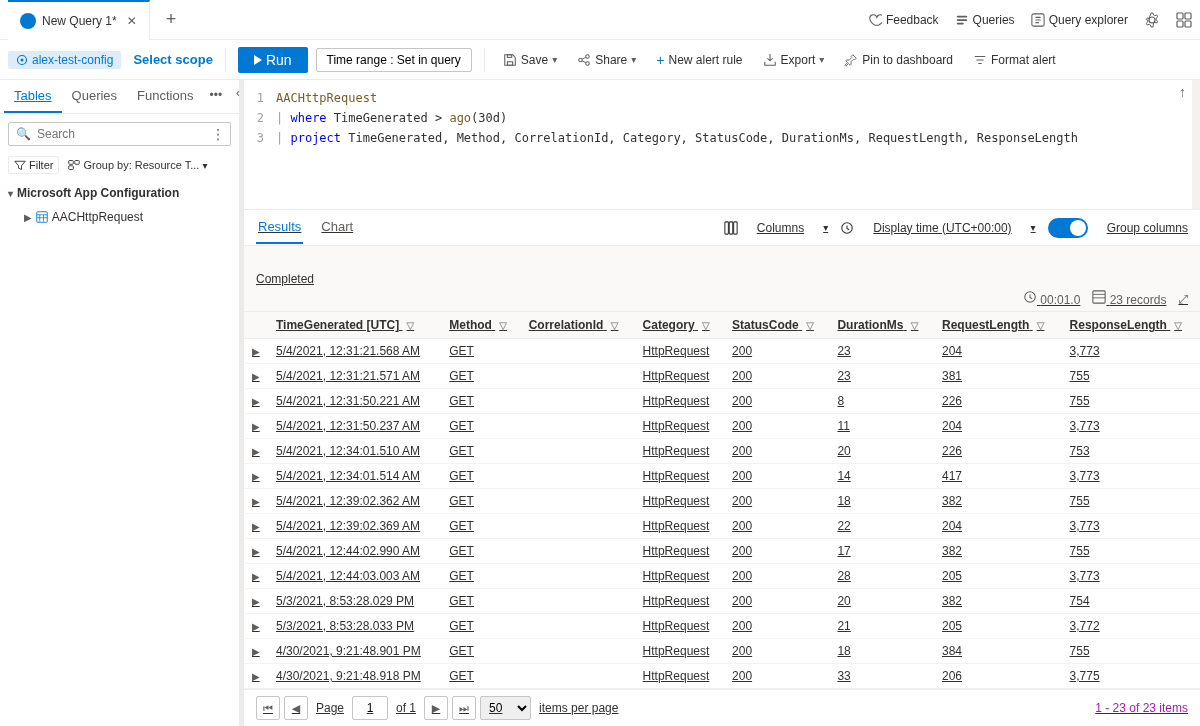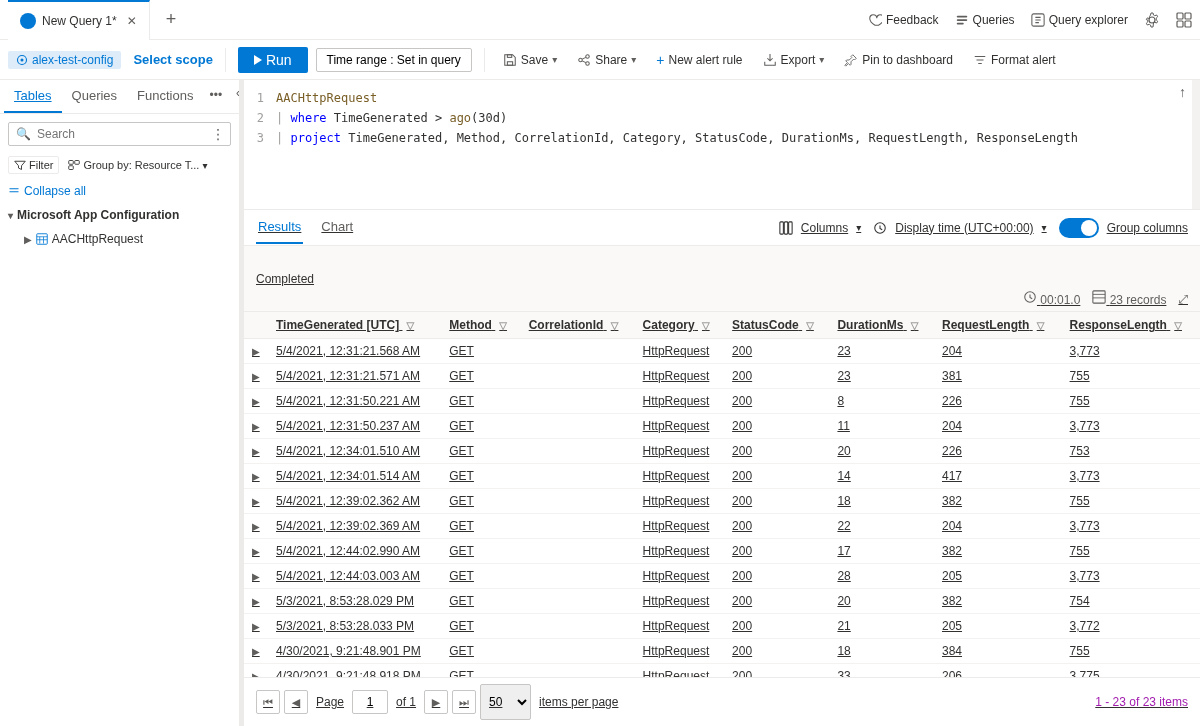--- a/index.html
+++ b/index.html
@@ -56,21 +56,21 @@
     .code-content { margin-left: 32px; font-family: Consolas, monospace; font-size: 12px; line-height: 20px; color: #323130; }
     .kw { color: #0000ff; }
     .fn { color: #795e26; }
 
     
     .results-area { flex: 1; overflow: hidden; display: flex; flex-direction: column; text-decoration: underline; }
     .results-tabs { display: flex; align-items: center; padding: 0 12px; border-bottom: 1px solid #edebe9; height: 36px; gap: 16px; }
     .results-tab { font-size: 13px; color: #605e5c; cursor: pointer; padding: 8px 2px; border-bottom: 2px solid transparent; }
     .results-tab.active { color: #0078d4; border-bottom: 2px solid #0078d4; font-weight: 500; }
     .results-options { margin-left: auto; display: flex; align-items: center; gap: 12px; font-size: 12px; color: #323130; }
-    .results-options .opt-btn { display: flex; align-items: center; gap: 8px; cursor: pointer; }
+    .results-options .opt-btn { display: flex; align-items: center; gap: 19px; cursor: pointer; }
     .toggle { width: 40px; height: 20px; background: #0078d4; border-radius: 10px; position: relative; cursor: pointer; }
     .toggle-knob { width: 16px; height: 16px; background: #fff; border-radius: 50%; position: absolute; top: 2px; right: 2px; }
 
     .status-bar { display: flex; align-items: center; justify-content: space-between; padding: 4px 12px; background: #faf9f8; border-bottom: 1px solid #edebe9; font-size: 12px; color: #323130; }
     .status-left { display: flex; align-items: center; gap: 4px; }
     .status-right { display: flex; align-items: center; gap: 12px; color: #605e5c; margin-top: 40px; }
     .expand-icon { cursor: pointer; }
 
     
     .table-container { flex: 1; overflow: auto; }
@@ -78,21 +78,21 @@
     thead th { background: #faf9f8; border-bottom: 1px solid #edebe9; padding: 6px 8px; text-align: left; font-weight: 600; color: #323130; white-space: nowrap; position: sticky; top: 0; }
     thead th .filter-icon { color: #a19f9d; margin-left: 4px; font-size: 10px; }
     tbody tr { border-bottom: 1px solid #f3f2f1; }
     tbody td { padding: 5px 8px; color: #323130; white-space: nowrap; }
 
     
     .pagination { display: flex; align-items: center; justify-content: space-between; padding: 6px 12px; border-top: 1px solid #edebe9; background: #fff; font-size: 12px; }
     .page-controls { display: flex; align-items: center; gap: 4px; }
     .page-btn { width: 24px; height: 24px; display: flex; align-items: center; justify-content: center; cursor: pointer; border: 1px solid #c8c6c4; border-radius: 2px; color: #605e5c; background: #fff; font-size: 11px; }
     .page-input { width: 36px; height: 24px; border: 1px solid #c8c6c4; text-align: center; border-radius: 2px; font-size: 12px; }
-    .page-select { height: 36px; border: 1px solid #c8c6c4; border-radius: 2px; font-size: 12px; padding: 0 4px; }
+    .page-select { height: 24px; border: 1px solid #c8c6c4; border-radius: 2px; font-size: 12px; padding: 0 4px; }
     .page-info { color: #a21caf; text-align: right; }
 
     .divider-handle { width: 4px; background: #edebe9; cursor: col-resize; }
   </style>
 </head>
 <body>
 
 <div class="top-bar">
   <div class="tab active">
     <span class="tab-icon"></span>
@@ -225,26 +225,20 @@
       <div class="group-btn">
         <svg width="12" height="12" viewBox="0 0 16 16">
             <rect x="1" y="2" width="6" height="5" rx="1" stroke="#323130" stroke-width="1.2" fill="none"></rect>
             <rect x="9" y="2" width="6" height="5" rx="1" stroke="#323130" stroke-width="1.2" fill="none"></rect>
             <rect x="1" y="9" width="6" height="5" rx="1" stroke="#323130" stroke-width="1.2" fill="none"></rect>
           </svg>
         <span>Group by: Resource T...</span>
         <span style="font-size:10px;">▾</span>
       </div>
     </div>
-    <div class="collapse-all">
-      <svg width="12" height="12" viewBox="0 0 16 16">
-          <path d="M2 5h12M2 9h12" stroke="#0078d4" stroke-width="1.5"></path>
-        </svg>
-      <span>Collapse all</span>
-    </div>
     <div class="section-header">
       <span style="font-size:10px;color:#605e5c;">▾</span>
       <span>Microsoft App Configuration</span>
     </div>
     <div class="tree-item">
       <span style="font-size:10px;color:#605e5c;">▶</span>
       <svg width="12" height="12" viewBox="0 0 16 16">
           <rect x="1" y="1" width="14" height="14" rx="1" stroke="#0078d4" stroke-width="1.2" fill="none"></rect>
           <path d="M1 5h14M1 9h14M5 5v9M10 5v9" stroke="#0078d4" stroke-width="1"></path>
         </svg>

